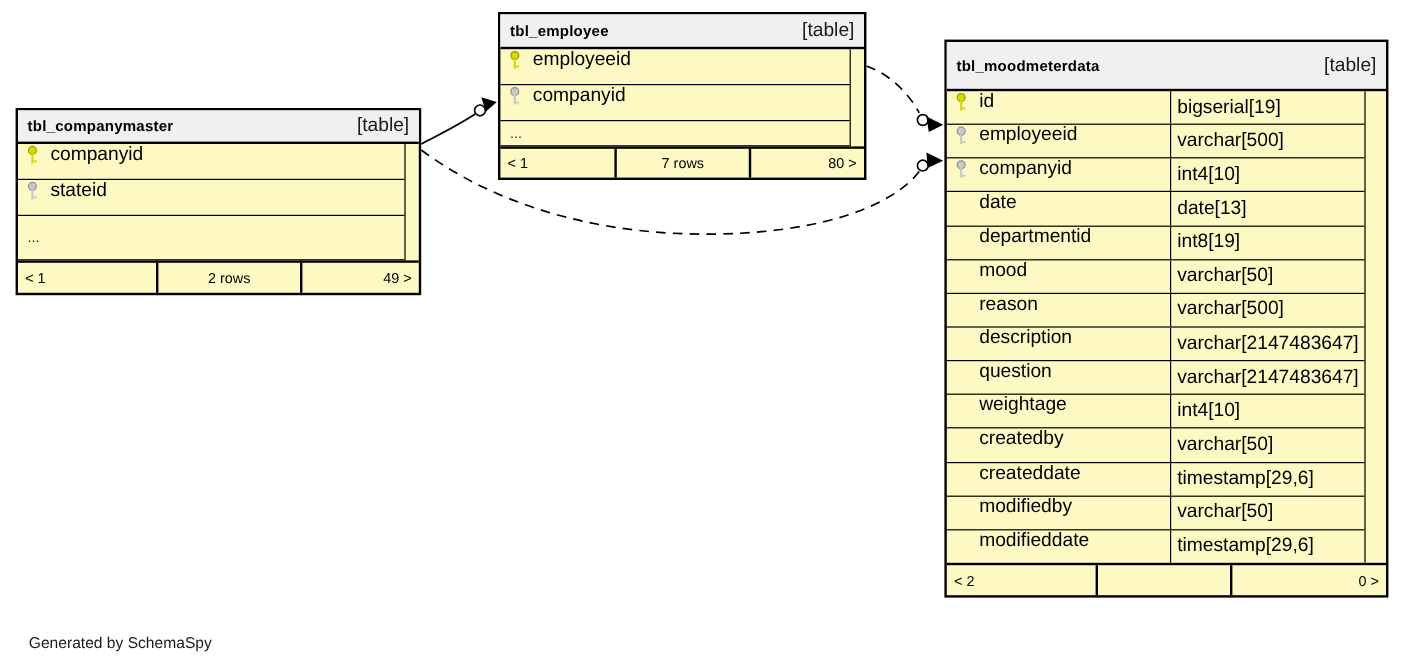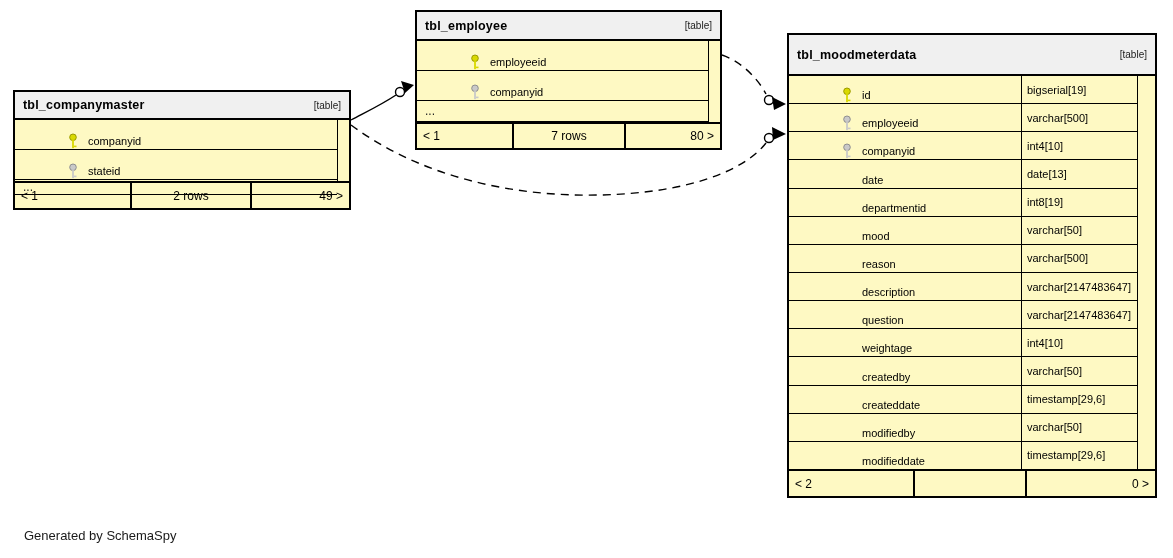--- a/index.html
+++ b/index.html
@@ -20,28 +20,28 @@
   .db-table{
     position:absolute;border:2px solid var(--border);background:#fef9c3;z-index:2;
     display:flex;flex-direction:column;
   }
   .tbl-header{
     background:var(--header-bg);border-bottom:2px solid var(--border);
     display:flex;justify-content:space-between;align-items:center;
     padding:0 8px;flex:0 0 auto;
   }
   .tbl-title{font-weight:bold;font-size:12.5px;letter-spacing:.2px;}
-  .tbl-tag{font-size:10px;color:#1a1a1a;}
+  .tbl-tag{font-size:16px;color:#1a1a1a;}
   .tbl-body{display:flex;flex:1 1 auto;min-height:0;}
   .rows{flex:1 1 auto;display:flex;flex-direction:column;min-width:0;}
   .side-strip{flex:0 0 12px;border-left:1.5px solid var(--border);}
   .side-strip.wide{flex:0 0 18px;}
   .row{
-    display:flex;align-items:flex-end;border-bottom:1.5px solid var(--border);
-    font-size:11px;min-height:0;padding-left:46px;
+    display:flex;align-items:flex-start;border-bottom:1.5px solid var(--border);
+    font-size:16px;min-height:0;
   }
   .row:last-child{border-bottom:none;}
   .name-cell{display:flex;align-items:center;padding:0 6px;flex:1 1 auto;min-width:0;overflow:hidden;white-space:nowrap;}
   .mood .name-cell{flex:0 0 186px;}
   .type-cell{
     flex:1 1 auto;border-left:1.5px solid var(--border);align-self:stretch;
     display:flex;align-items:center;padding:0 5px;white-space:nowrap;overflow:hidden;
   }
   .key-slot{width:12px;height:16px;margin-right:9px;flex:0 0 auto;}
   .dots-row{display:flex;align-items:center;padding:0 8px;border-bottom:1.5px solid var(--border);font-size:12px;color:#222;}
@@ -54,21 +54,21 @@
   .fcell.right{justify-content:flex-end;padding-right:6px;}
   .fdiv{border-right:2px solid var(--border);}
   .pk-icon{color:var(--primary-key);}
   .pk-icon .kstroke{stroke:var(--primary-key-stroke);}
   .fk-icon{color:var(--foreign-key);}
   .fk-icon .kstroke{stroke:var(--foreign-key-stroke);}
   .generated-note{
     position:absolute;left:24px;top:528px;font-size:13px;color:#1a1a1a;z-index:2;
   }
   
-  #tbl-companymaster{left:13px;top:90px;width:338px;height:120px;}
+  #tbl-companymaster{left:13px;top:90px;width:338px;height:156px;}
   #tbl-companymaster .tbl-header{height:28px;}
   #tbl-companymaster .row{flex:0 0 30px;}
   #tbl-companymaster .dots-row{flex:1 1 auto;}
   #tbl-companymaster .tbl-footer{height:27px;}
   #tbl-companymaster .fcell.left{width:117px;}
   #tbl-companymaster .fcell.center{width:120px;}
   #tbl-companymaster .fcell.right{flex:1;}
 
   #tbl-employee{left:415px;top:10px;width:307px;height:140px;}
   #tbl-employee .tbl-header{height:29px;}

